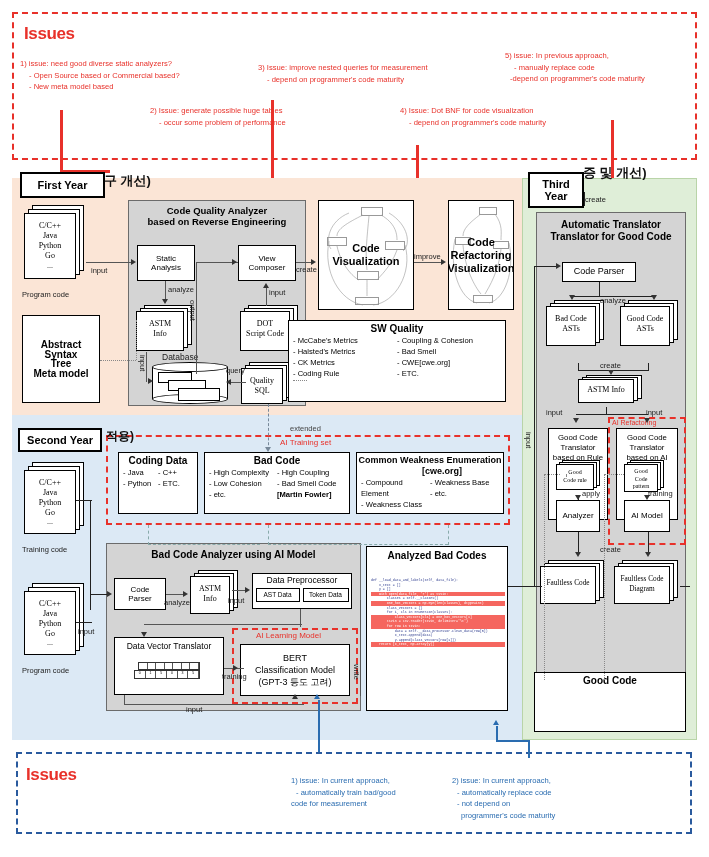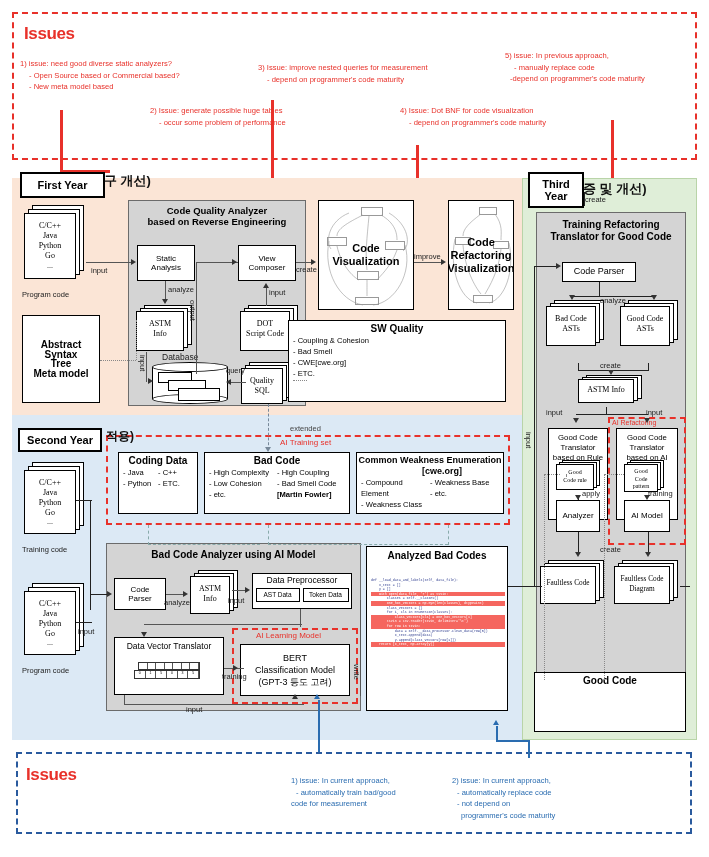--- a/index.html
+++ b/index.html
@@ -228,21 +228,21 @@
 <div class="ln red" style="left:513px; top:228px; width:2.5px; height:85px;"></div>
 <div class="ln red" style="left:287px; top:340px; width:228px; height:2.5px;"></div>
 <div class="ah-l red arrowhead" style="left:282px; top:307px;"></div>
 <div class="ah-l red arrowhead" style="left:282px; top:336px;"></div>
 
 <div class="band band-first" style="left:12px; top:178px; width:510px; height:237px;"></div>
 <div class="band band-second" style="left:12px; top:415px; width:510px; height:325px;"></div>
 <div class="band band-third" style="left:522px; top:178px; width:175px; height:562px;"></div>
 
 <div class="kr-text" style="left:104px; top:172px;">구 개선)</div>
-<div class="kr-text" style="left:583px; top:180px;">증 및 개선)</div>
+<div class="kr-text" style="left:583px; top:164px;">증 및 개선)</div>
 <div class="kr-text" style="left:106px; top:428px; font-size:12px;">적용)</div>
 
 <div class="year-tag" style="left:20px; top:172px; width:85px; height:26px;">First Year</div>
 <div class="year-tag" style="left:18px; top:428px; width:84px; height:24px;">Second Year</div>
 <div class="year-tag" style="left:528px; top:172px; width:56px; height:36px; flex-direction:column;">
   <span>Third</span>
   <span>Year</span>
 </div>
 
 <div class="docstack" style="left:24px; top:205px; width:62px; height:78px;">
@@ -349,20 +349,26 @@
   </svg>
   <div class="ovl" style="white-space:pre-line;">Code
 Refactoring
 Visualization</div>
 </div>
 
 <div class="listbox" style="left:288px; top:320px; width:218px; height:82px;">
   <h4>SW Quality</h4>
   <div class="cols">
     <div>
+      <div>- McCabe's Metrics</div>
+      <div>- Halsted's Metrics</div>
+      <div>- CK Metrics</div>
+      <div>- Coding Rule</div>
+    </div>
+    <div>
       <div>- Coupling &amp; Cohesion</div>
       <div>- Bad Smell</div>
       <div>- CWE[cwe.org]</div>
       <div>- ETC.</div>
     </div>
   </div>
 </div>
 
 <div class="ln" style="left:86px; top:262px; width:47px; height:1px;"></div>
 <div class="ah-r arrowhead" style="left:131px; top:259px;"></div>
@@ -570,21 +576,21 @@
 <div class="dashline" style="left:268px; top:544px; width:180px;"></div>
 <div class="dashline v" style="left:448px; top:525px; height:20px;"></div>
 
 <div class="ln blue" style="left:318px; top:700px; width:2px; height:56px;"></div>
 <div class="ah-u blue arrowhead" style="left:314px; top:694px;"></div>
 
 <div class="conn-lbl" style="left:585px; top:195px;">create</div>
 <div class="ln blk" style="left:584px; top:192px; width:1px; height:14px;"></div>
 
 <div class="graybox" style="left:536px; top:212px; width:150px; height:508px;">
-  <div class="graybox-title" style="top:6px; font-size:10px;">Training Refactoring</div>
+  <div class="graybox-title" style="top:6px; font-size:10px;">Automatic Translator</div>
   <div class="graybox-title" style="top:18px; font-size:10px;">Translator for Good Code</div>
 </div>
 
 <div class="gbox" style="left:562px; top:262px; width:74px; height:20px; font-size:9px;">Code Parser</div>
 
 <div class="docstack" style="left:546px; top:300px; width:62px; height:50px;">
   <div class="pg" style="left:8px; top:0; width:50px; height:40px;"></div>
   <div class="pg" style="left:4px; top:3px; width:50px; height:40px;"></div>
   <div class="pg" style="left:0; top:6px; width:50px; height:40px;"></div>
   <div class="lbl" style="top:14px; width:50px; white-space:pre-line;">Bad Code

